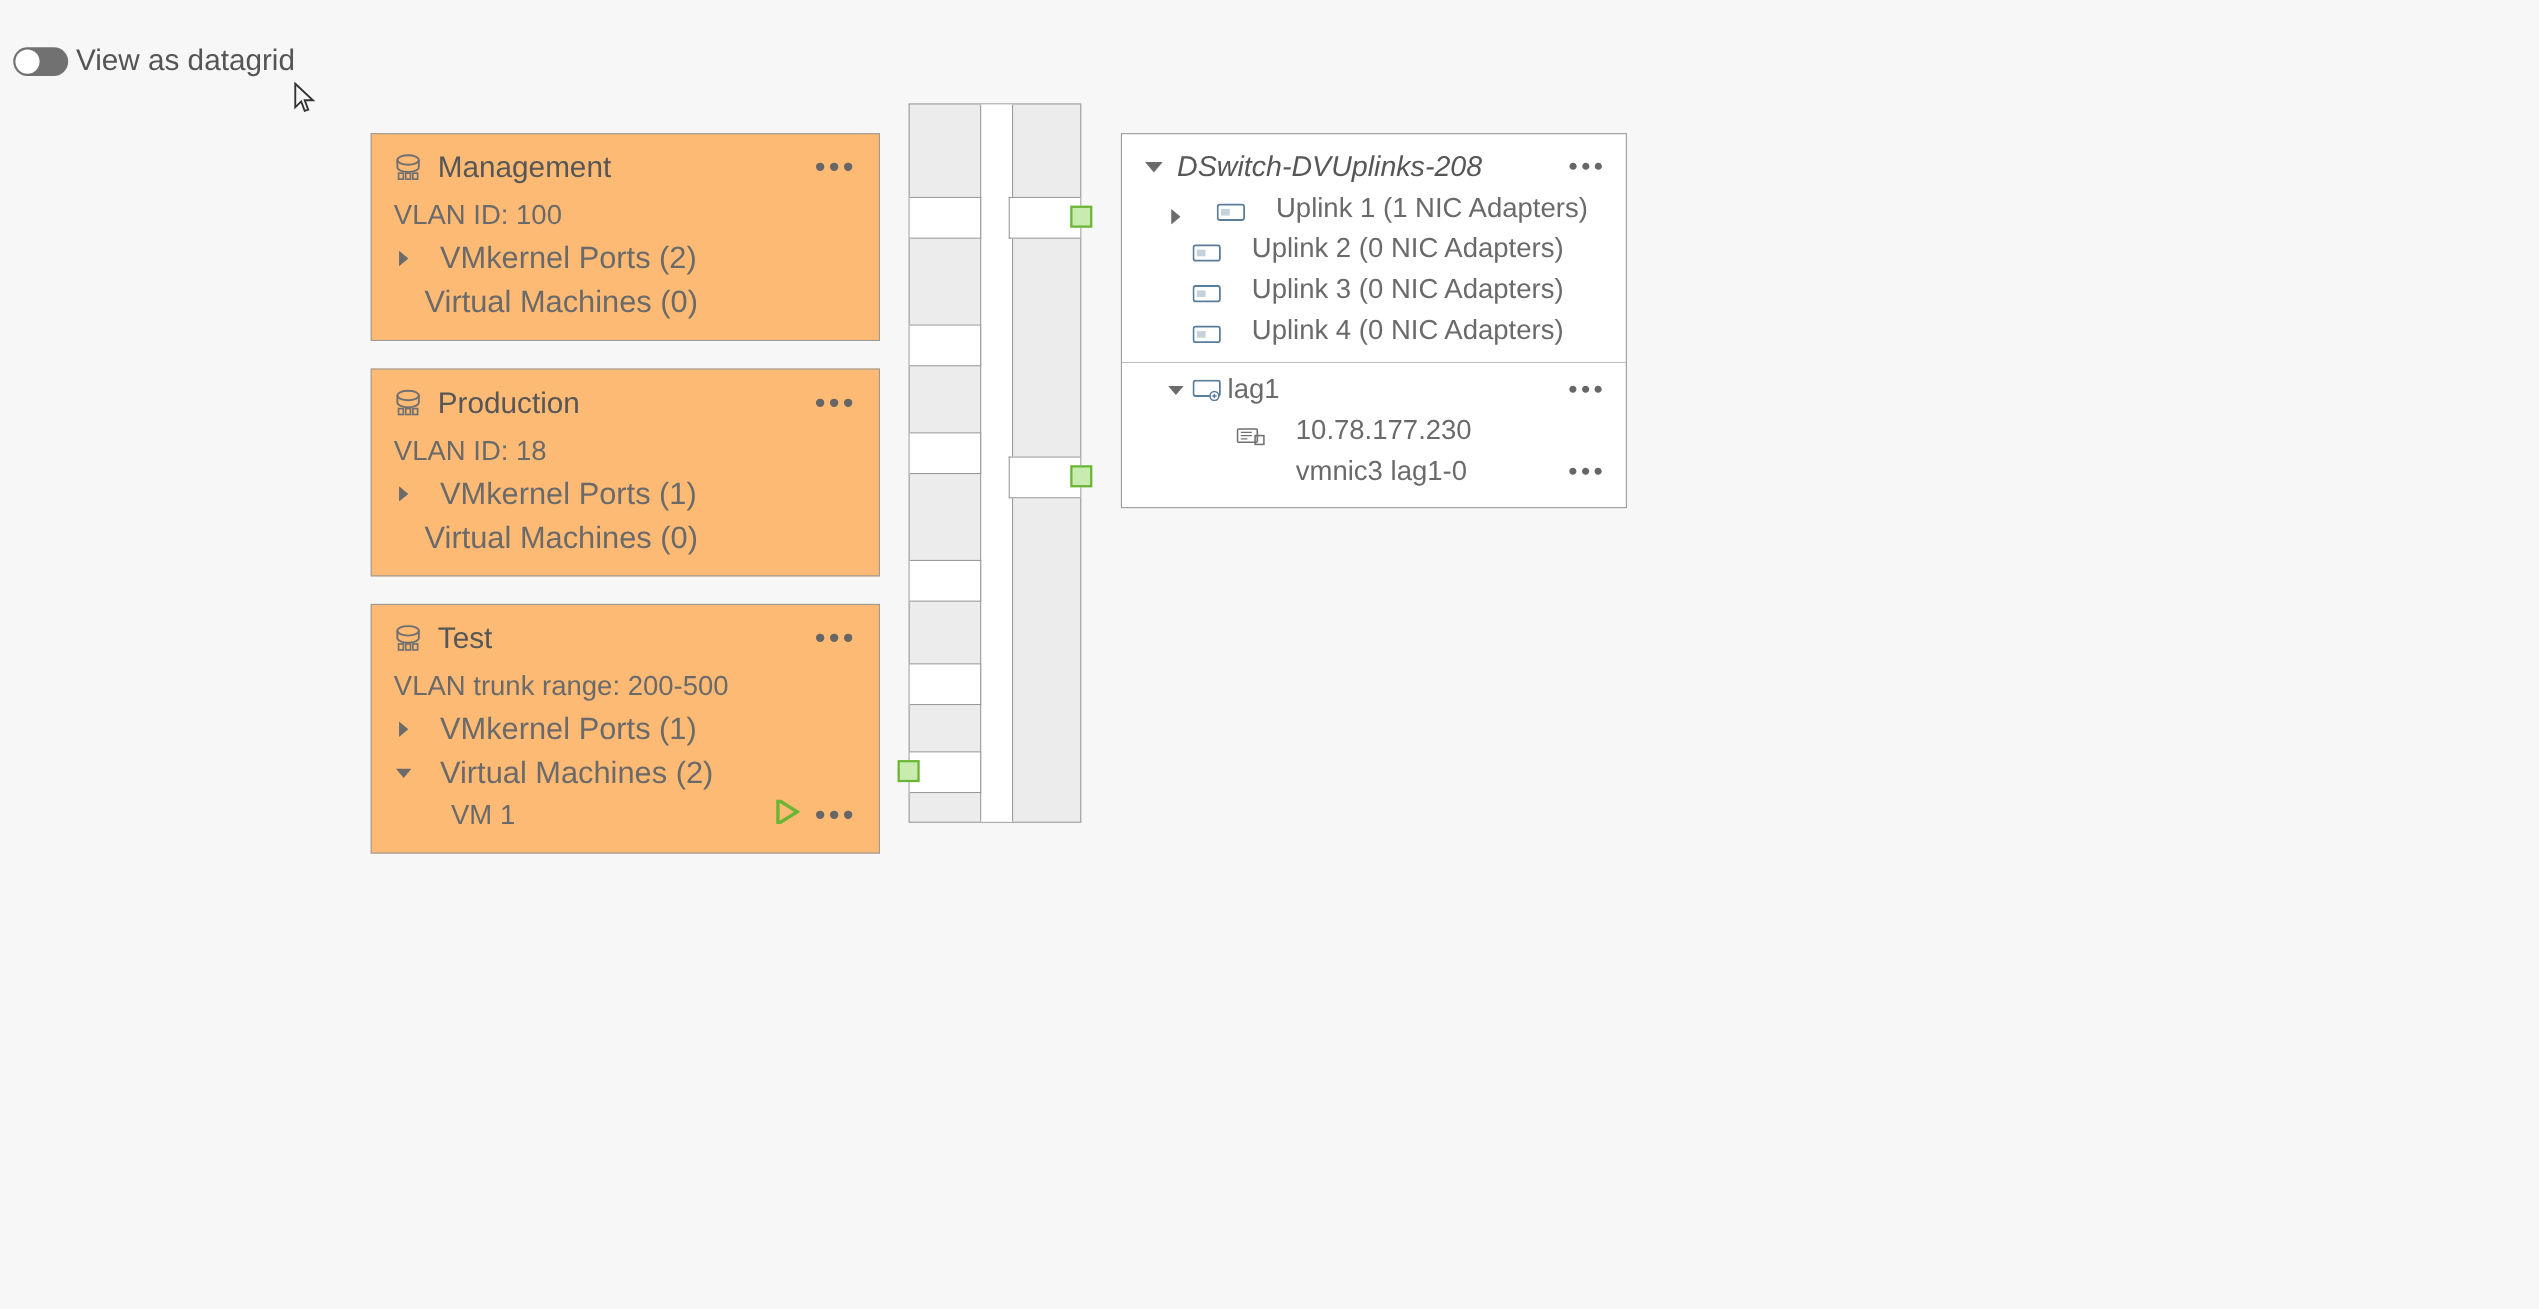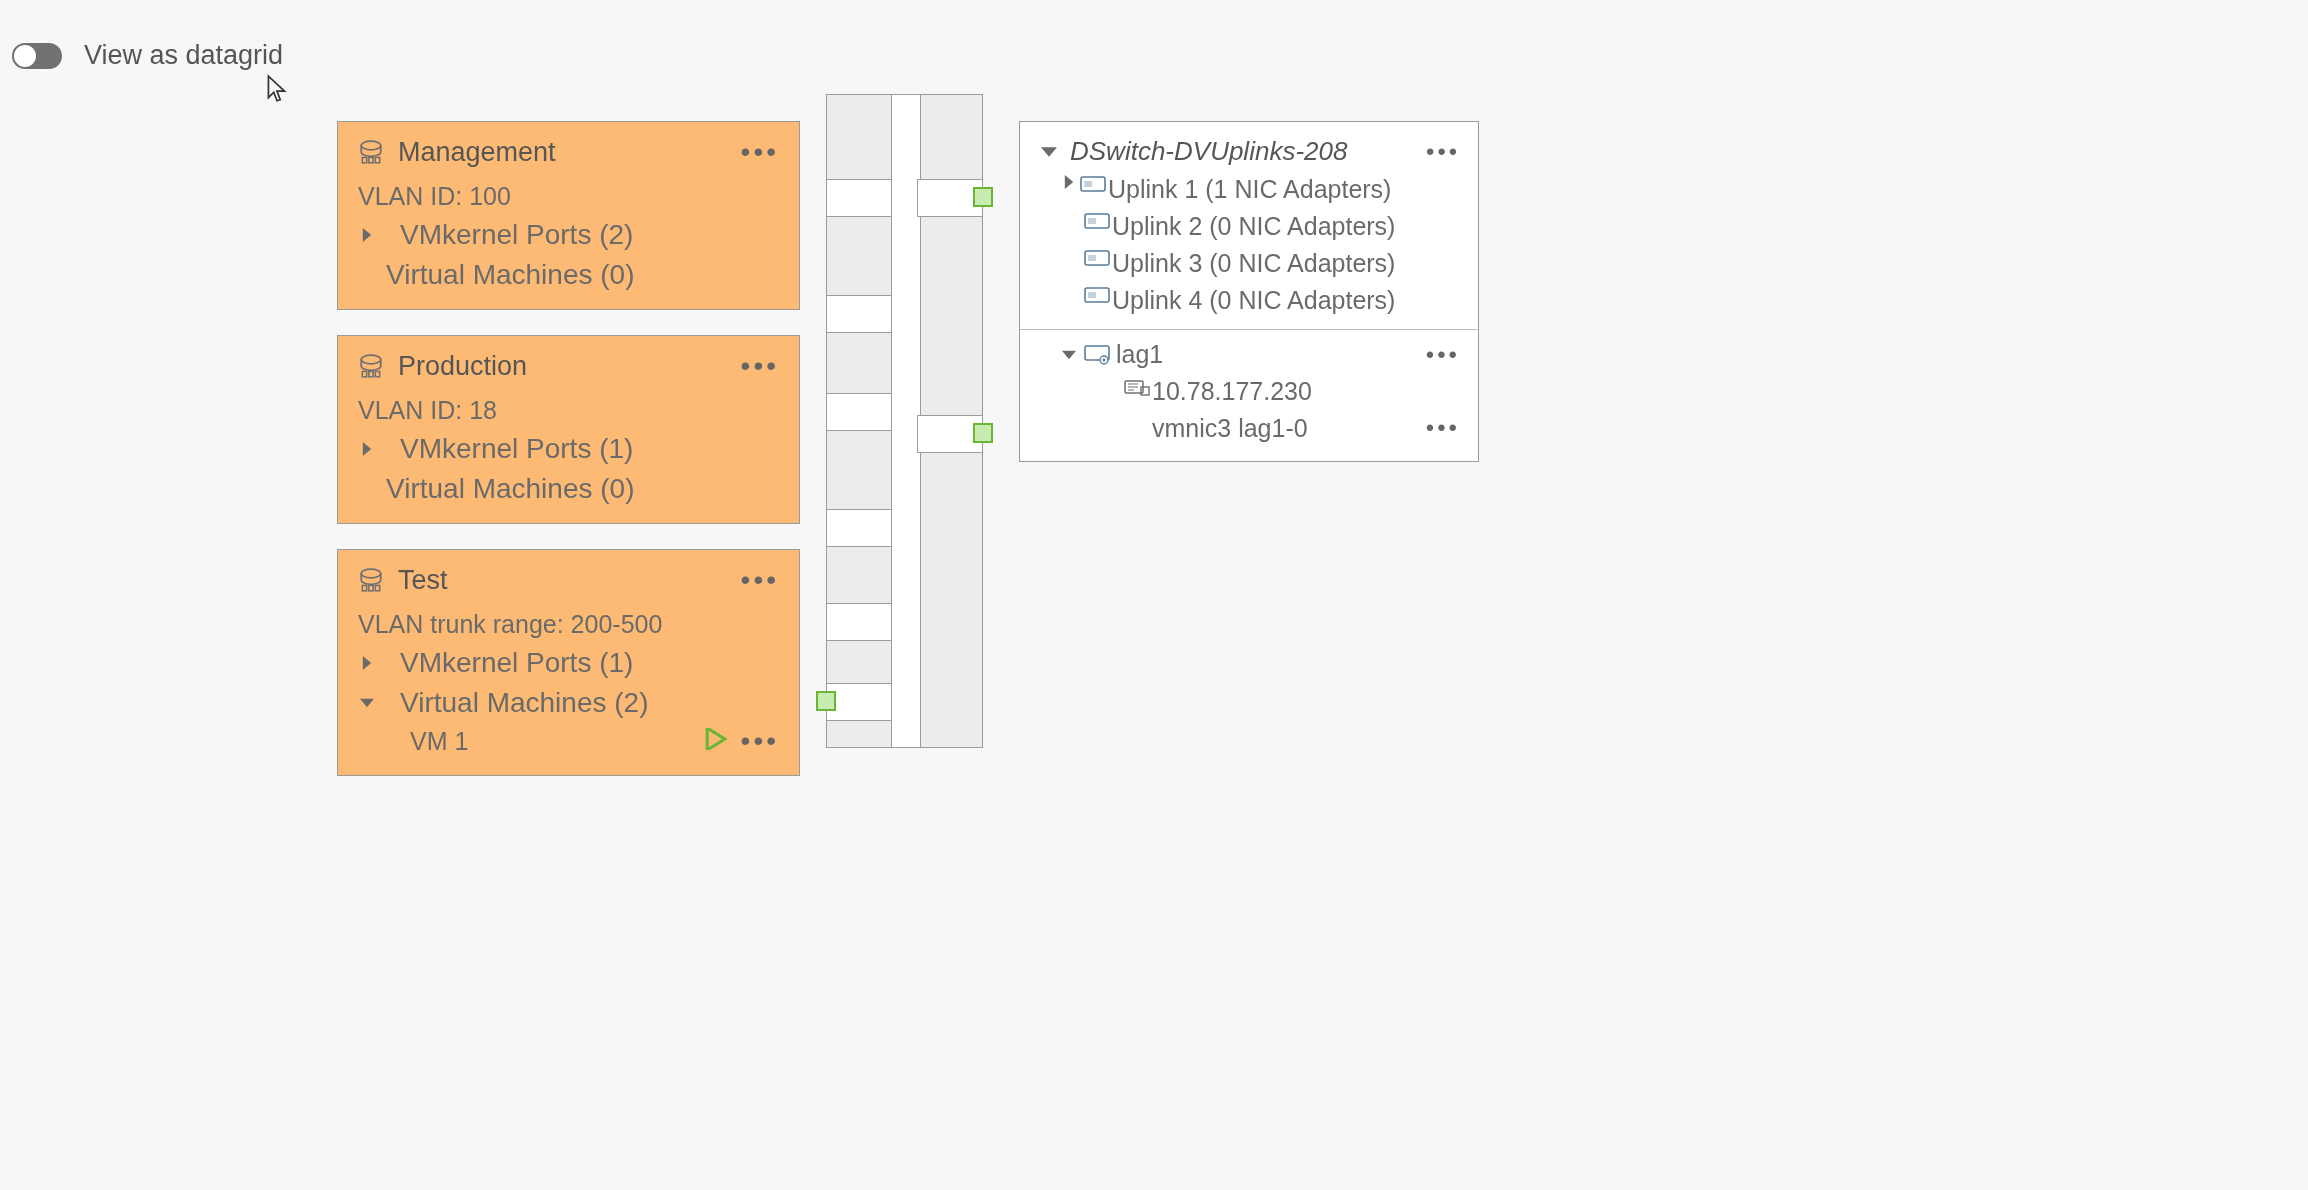--- a/index.html
+++ b/index.html
@@ -1,21 +1,21 @@
 <!DOCTYPE html>
 <html><head>
 <meta charset="utf-8">
 <style>
   html,body{margin:0;padding:0;width:2308px;height:1190px;background:#f7f7f7;
     font-family:"Segoe UI","Helvetica Neue",Arial,sans-serif;color:#666;
     font-size:26px;-webkit-font-smoothing:antialiased;}
   *{box-sizing:border-box;}
 
   
-  .toggle-row{position:absolute;left:12px;top:40px;display:flex;align-items:center;gap:22px;}
+  .toggle-row{position:absolute;left:12px;top:40px;display:flex;align-items:center;gap:7px;}
   .toggle{width:50px;height:26px;border-radius:13px;background:#717171;position:relative;cursor:pointer;}
   .toggle .knob{position:absolute;left:2px;top:2px;width:22px;height:22px;border-radius:50%;background:#fff;}
   .toggle-label{font-size:27px;color:#555;}
   .cursor-ptr{position:absolute;left:266px;top:74px;width:22px;height:30px;}
 
   
   .pg-col{position:absolute;left:337px;top:121px;width:463px;}
   .card{border:1px solid #9b9b9b;background:#fdba74;margin-bottom:25px;padding:14px 20px 18px 20px;}
   .card .hdr{display:flex;align-items:center;gap:14px;}
   .pg-icon{width:26px;height:26px;flex:0 0 26px;color:#707070;}
@@ -27,21 +27,21 @@
   .row.child{padding-left:28px;}
   .vm-line{display:flex;align-items:center;margin-top:6px;padding-left:52px;font-size:25px;color:#6a6a6a;}
   .vm-line .name{flex:1;}
   .play{color:#6bb536;margin-right:14px;}
 
   
   .up-card{position:absolute;left:1019px;top:121px;width:460px;border:1px solid #9b9b9b;background:#fff;padding:14px 18px 18px 18px;}
   .up-hdr{display:flex;align-items:center;gap:10px;font-style:italic;}
   .up-hdr .caret{width:22px;}
   .up-hdr .title{font-size:26px;color:#565656;flex:1;}
-  .up-row{display:flex;align-items:flex-start;gap:2px;margin-top:8px;font-size:25px;color:#6a6a6a;}
+  .up-row{display:flex;align-items:flex-end;gap:28px;margin-top:8px;font-size:25px;color:#6a6a6a;}
   .up-row.indent1{padding-left:22px;}
   .up-row.indent2{padding-left:46px;}
   .up-row.indent3{padding-left:86px;}
   .nic-icon{width:26px;height:20px;flex:0 0 26px;color:#5a7d9a;}
   .lag-line{display:flex;align-items:center;gap:6px;margin-top:8px;}
   .more-sm{font-size:24px;letter-spacing:3px;color:#666;cursor:pointer;margin-left:auto;}
   .divider{border-top:1px solid #bfbfbf;margin:14px -18px 10px -18px;}
 
   
   .topo{position:absolute;left:826px;top:94px;width:157px;height:654px;

